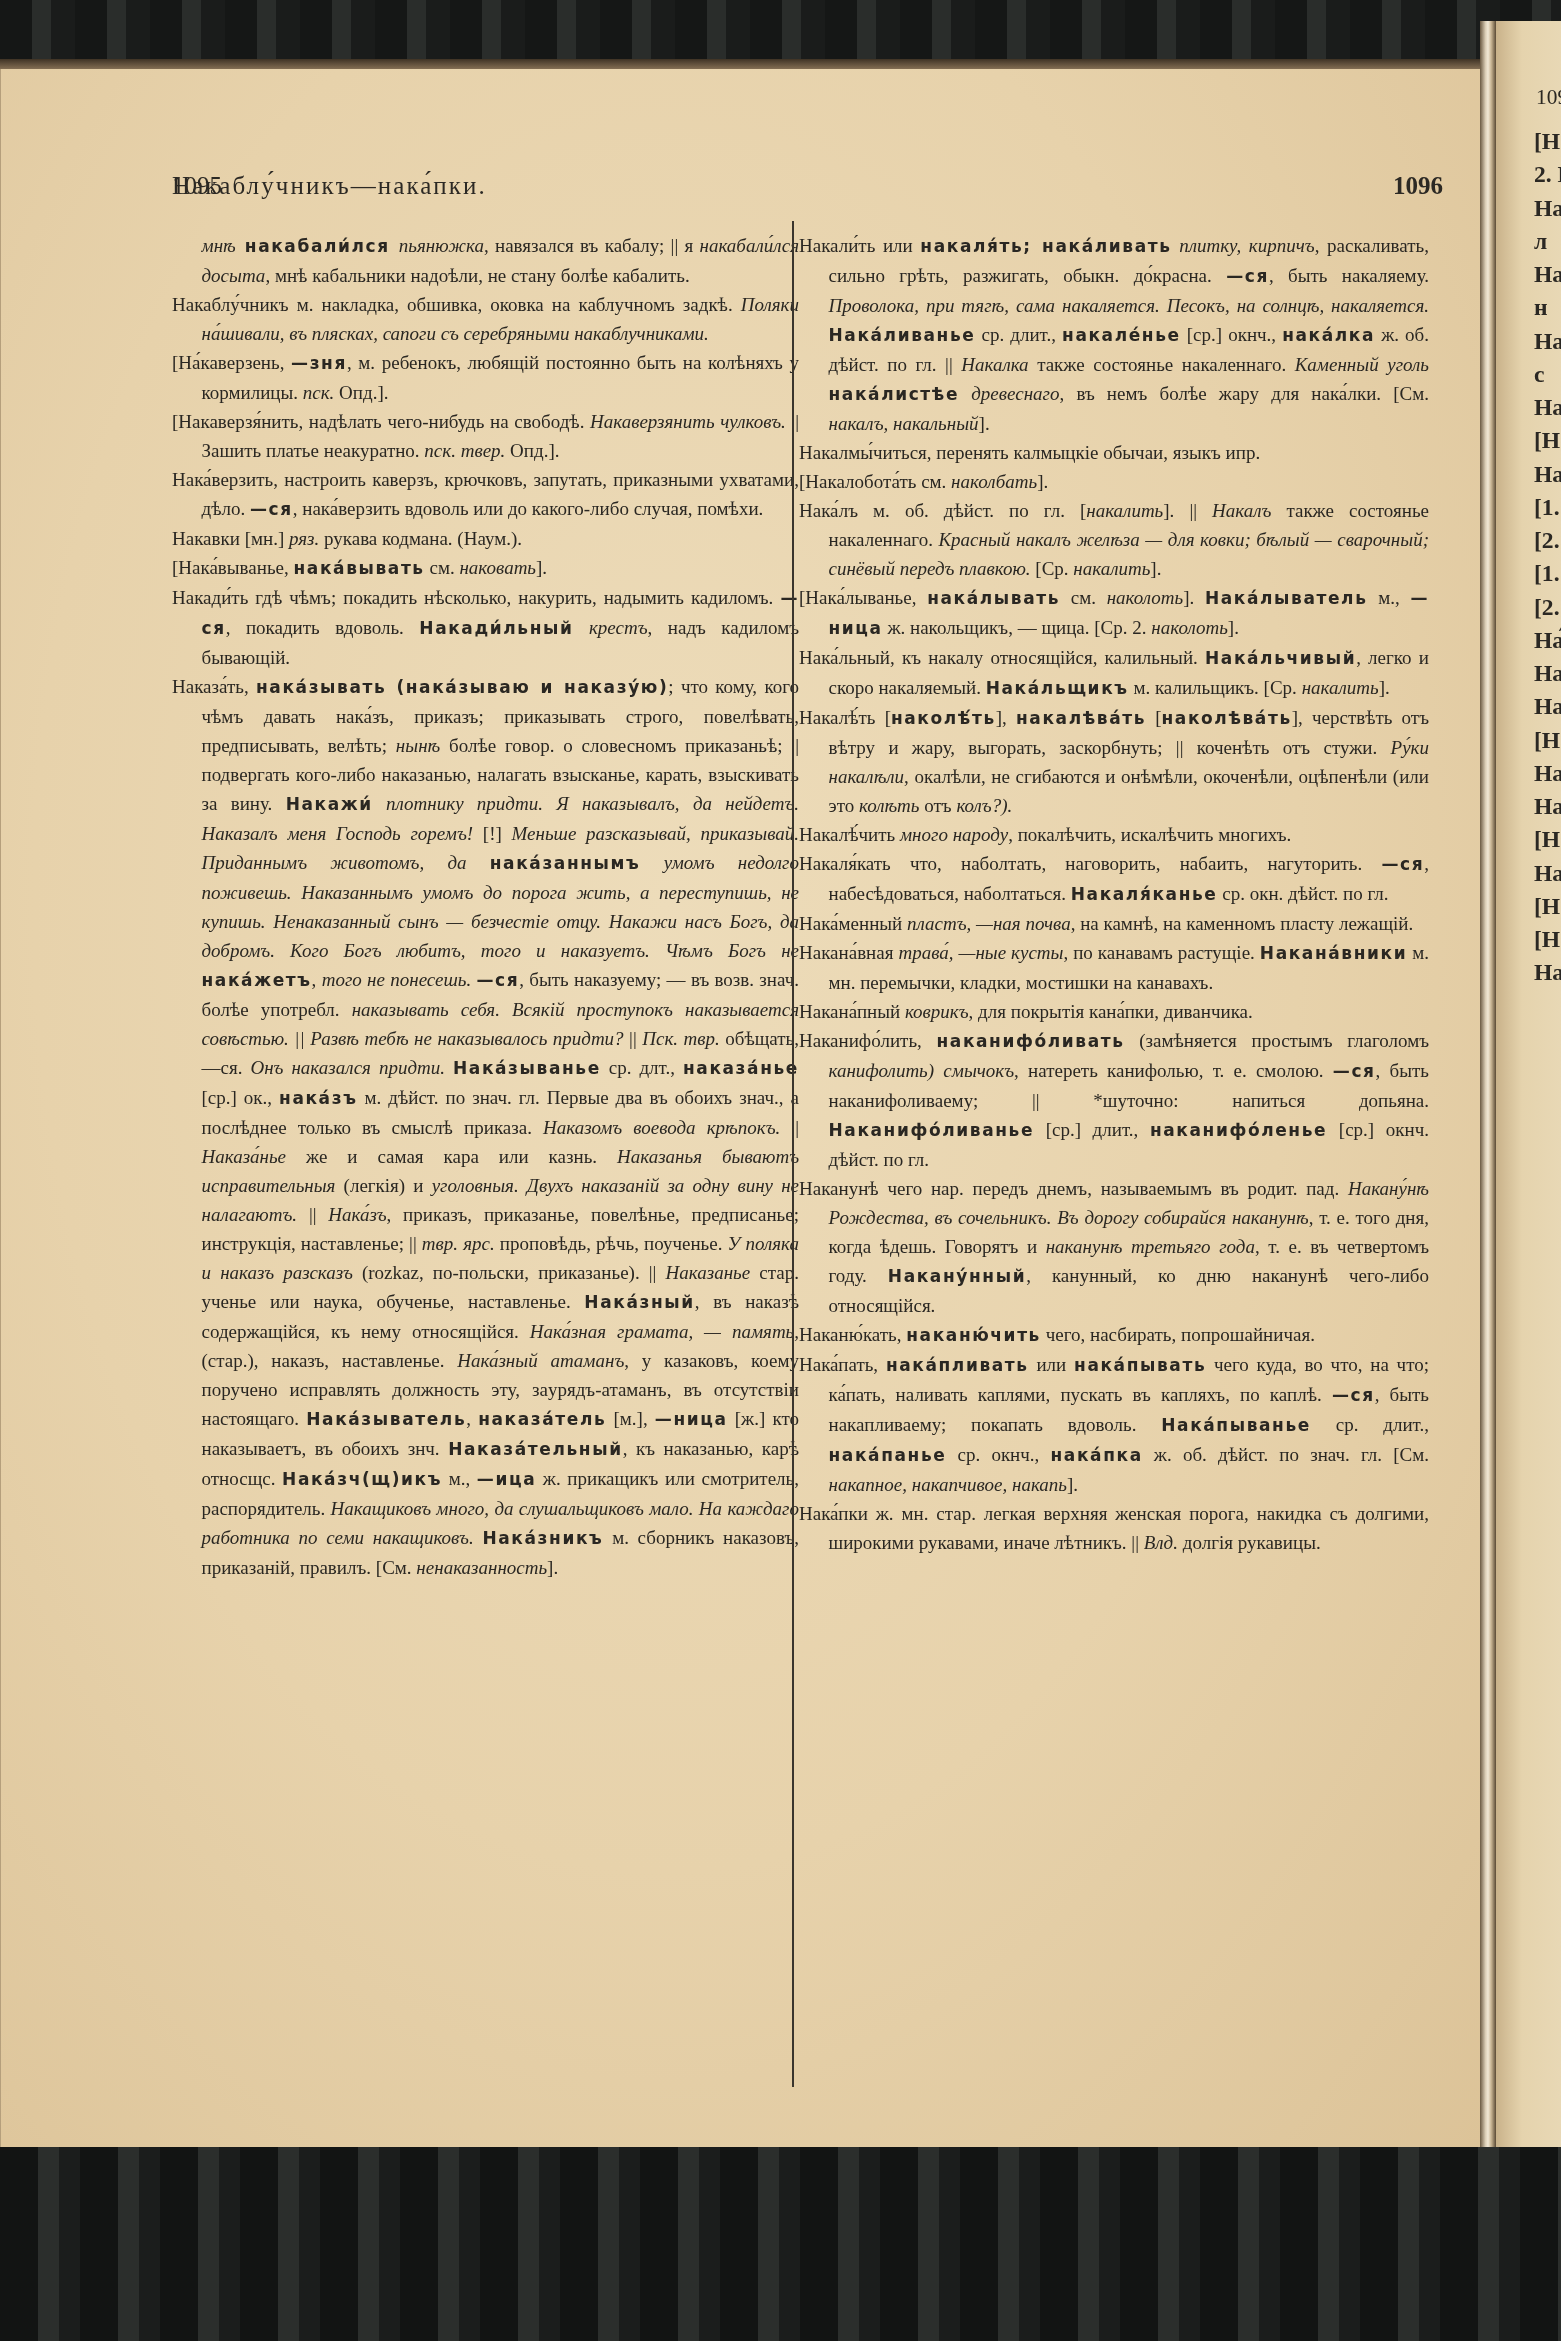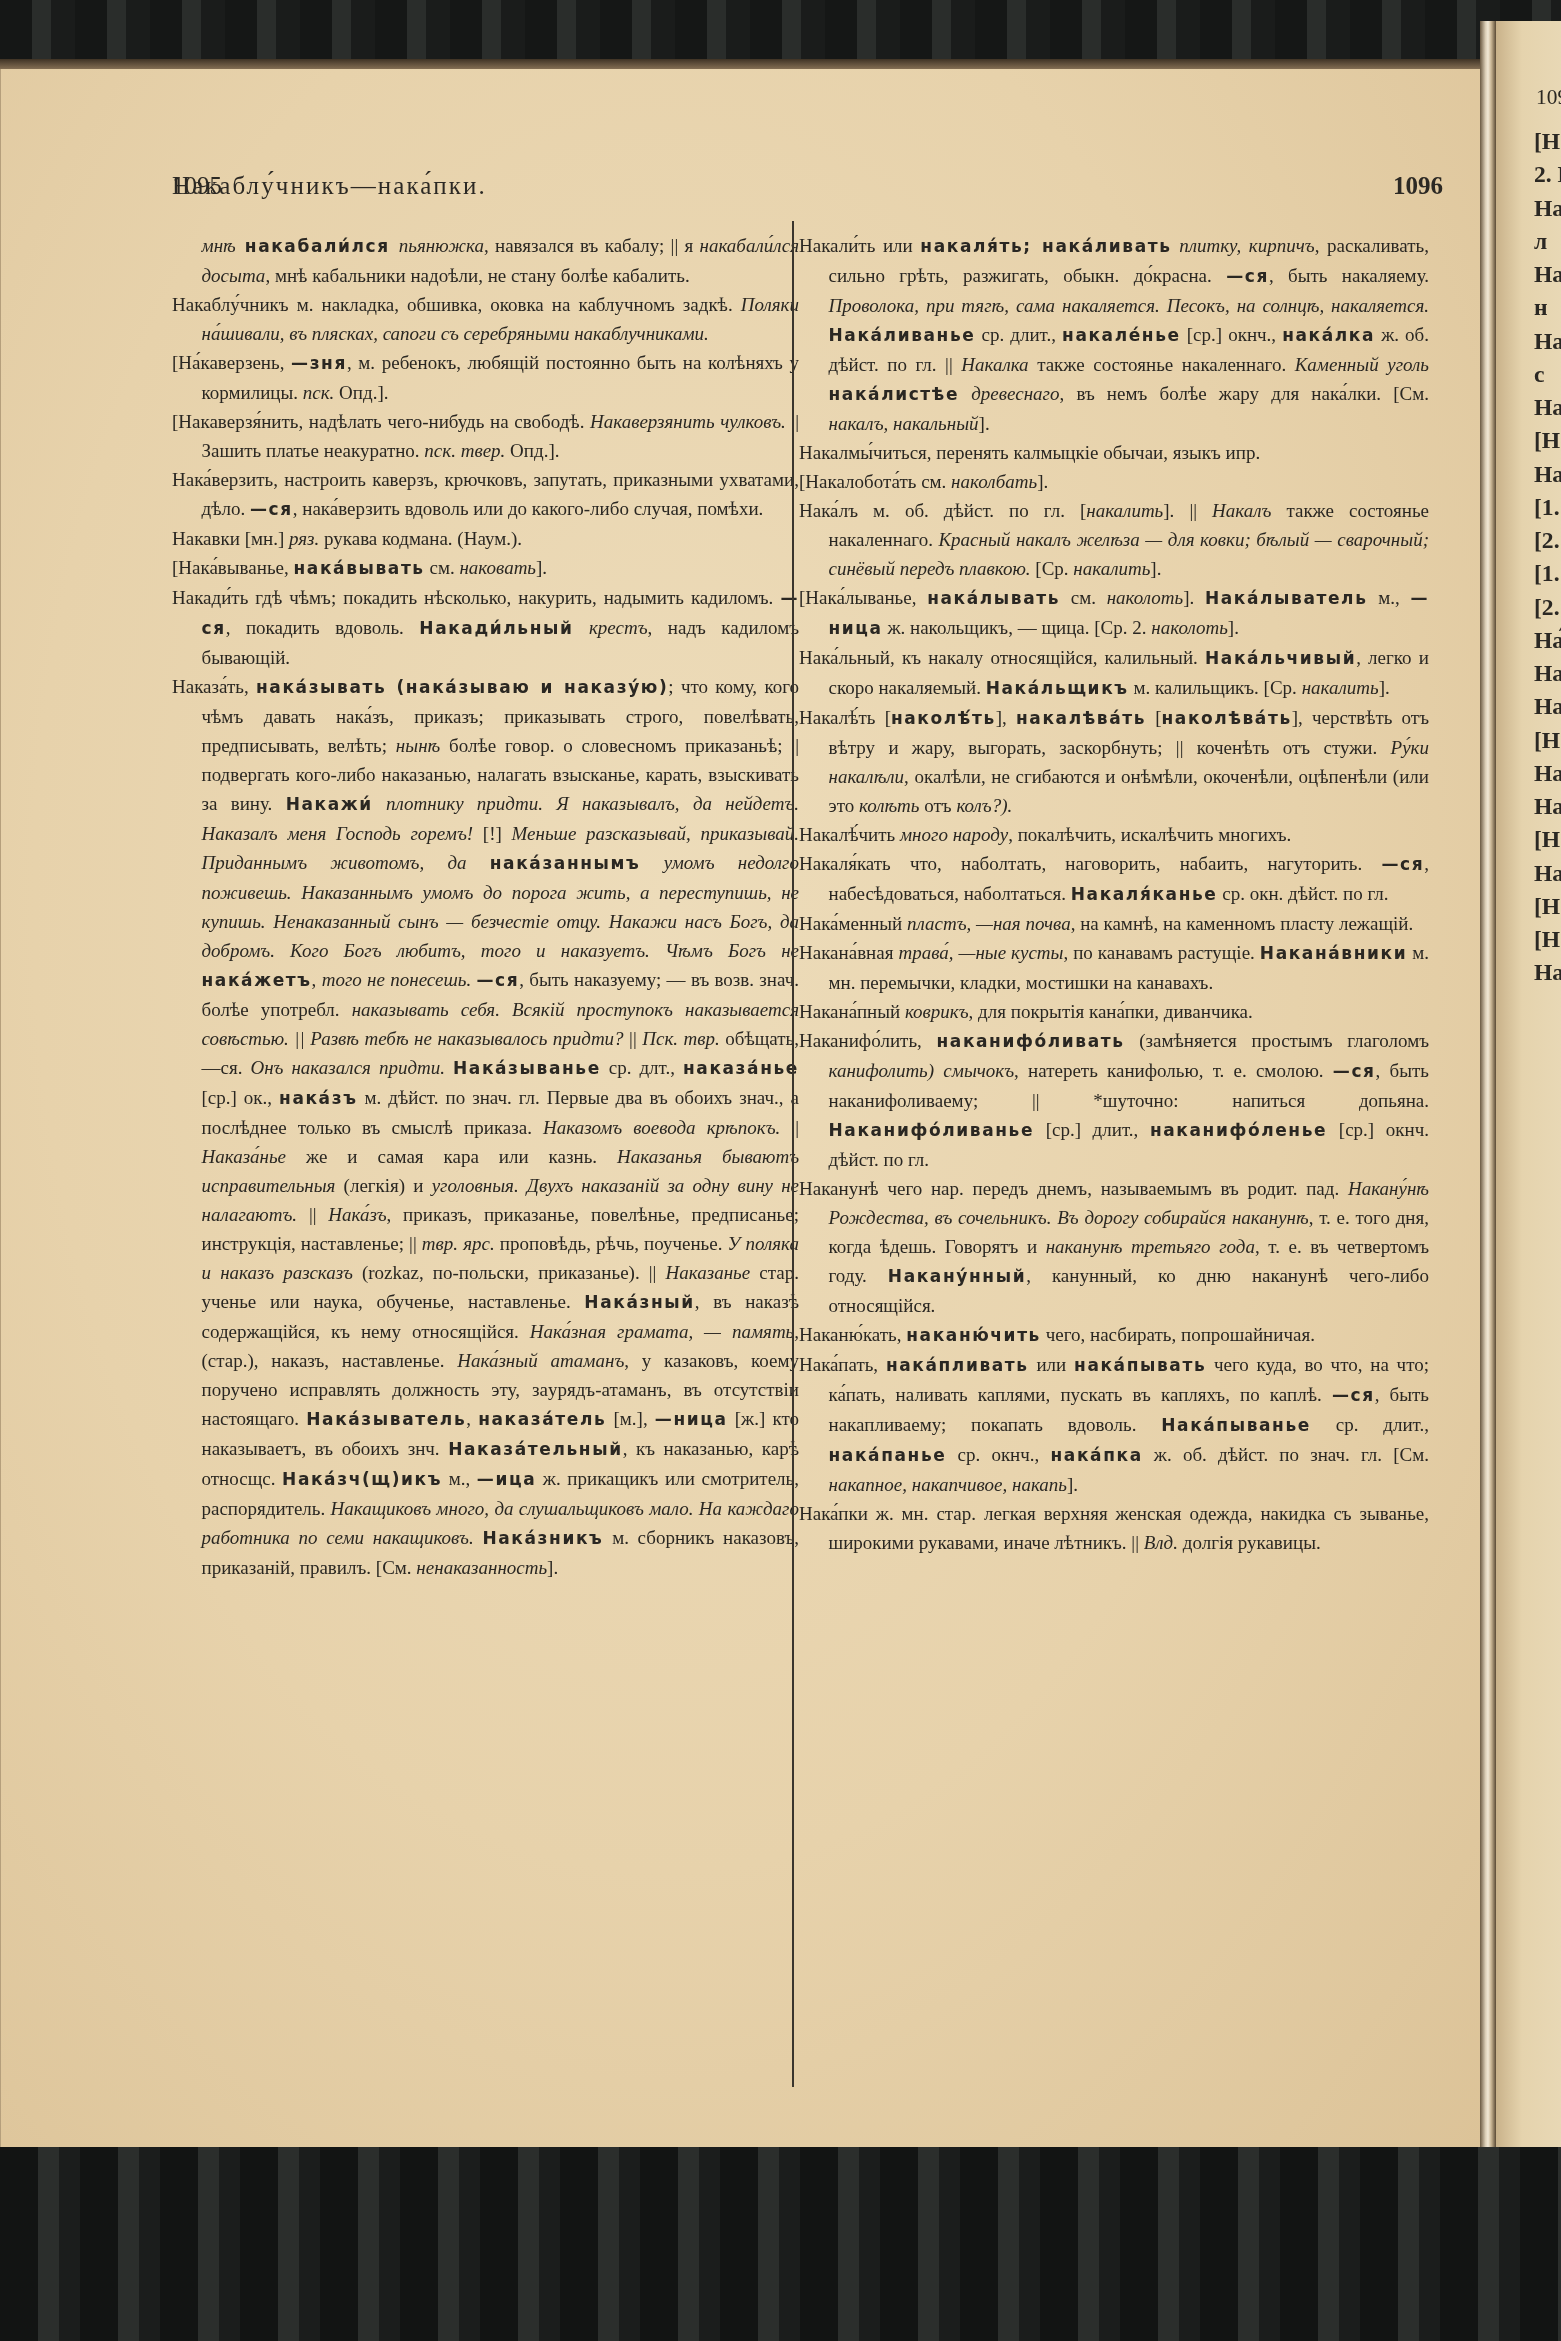--- a/index.html
+++ b/index.html
@@ -102,21 +102,21 @@
     <p class="entry"><span class="hw">Накалѣ́ть</span><span> [</span><span class="b">наколѣ́ть</span><span>], </span><span class="b">накалѣва́ть</span><span> [</span><span class="b">наколѣва́ть</span><span>], черствѣть отъ вѣтру и жару, выгорать, заскорбнуть; || коченѣть отъ стужи. </span><span class="i">Ру́ки накалѣли</span><span>, окалѣли, не сгибаются и онѣмѣли, окоченѣли, оцѣпенѣли (или это </span><span class="i">колѣть</span><span> отъ </span><span class="i">колъ?).</span></p>
     <p class="entry"><span class="hw">Накалѣ́чить</span><span> </span><span class="i">много народу</span><span>, покалѣчить, искалѣчить многихъ.</span></p>
     <p class="entry"><span class="hw">Накаля́кать</span><span> что, наболтать, наговорить, набаить, нагуторить. </span><span class="b">—ся</span><span>, набесѣдоваться, наболтаться. </span><span class="b">Накаля́канье</span><span> ср. окн. дѣйст. по гл.</span></p>
     <p class="entry"><span class="hw">Нака́менный</span><span> </span><span class="i">пластъ, —ная почва</span><span>, на камнѣ, на каменномъ пласту лежащій.</span></p>
     <p class="entry"><span class="hw">Накана́вная</span><span> </span><span class="i">трава́, —ные кусты</span><span>, по канавамъ растущіе. </span><span class="b">Накана́вники</span><span> м. мн. перемычки, кладки, мостишки на канавахъ.</span></p>
     <p class="entry"><span class="hw">Накана́пный</span><span> </span><span class="i">коврикъ</span><span>, для покрытія кана́пки, диванчика.</span></p>
     <p class="entry"><span class="hw">Наканифо́лить</span><span>, </span><span class="b">наканифо́ливать</span><span> (замѣняется простымъ глаголомъ </span><span class="i">канифолить) смычокъ</span><span>, натереть канифолью, т. е. смолою. </span><span class="b">—ся</span><span>, быть наканифоливаему; || *шуточно: напиться допьяна. </span><span class="b">Наканифо́ливанье</span><span> [ср.] длит., </span><span class="b">наканифо́ленье</span><span> [ср.] окнч. дѣйст. по гл.</span></p>
     <p class="entry"><span class="hw">Наканунѣ</span><span> чего нар. передъ днемъ, называемымъ въ родит. пад. </span><span class="i">Накану́нѣ Рождества, въ сочельникъ. Въ дорогу собирайся наканунѣ</span><span>, т. е. того дня, когда ѣдешь. Говорятъ и </span><span class="i">наканунѣ третьяго года</span><span>, т. е. въ четвертомъ году. </span><span class="b">Накану́нный</span><span>, канунный, ко дню наканунѣ чего-либо относящійся.</span></p>
     <p class="entry"><span class="hw">Наканю́кать</span><span>, </span><span class="b">наканю́чить</span><span> чего, насбирать, попрошайничая.</span></p>
     <p class="entry"><span class="hw">Нака́пать</span><span>, </span><span class="b">нака́пливать</span><span> или </span><span class="b">нака́пывать</span><span> чего куда, во что, на что; ка́пать, наливать каплями, пускать въ капляхъ, по каплѣ. </span><span class="b">—ся</span><span>, быть накапливаему; покапать вдоволь. </span><span class="b">Нака́пыванье</span><span> ср. длит., </span><span class="b">нака́панье</span><span> ср. окнч., </span><span class="b">нака́пка</span><span> ж. об. дѣйст. по знач. гл. [См. </span><span class="i">накапное, накапчивое, накапь</span><span>].</span></p>
-    <p class="entry"><span class="hw">Нака́пки</span><span> ж. мн. стар. легкая верхняя женская одежда, накидка съ зыванье, широкими рукавами, иначе лѣтникъ. || </span><span class="i">Влд.</span><span> долгія рукавицы.</span></p>
+    <p class="entry"><span class="hw">Нака́пки</span><span> ж. мн. стар. легкая верхняя женская порога, накидка съ долгими, широкими рукавами, иначе лѣтникъ. || </span><span class="i">Влд.</span><span> долгія рукавицы.</span></p>
   </div>
 
 <div class="gutter"></div>
 <div class="next-page" id="next-page">
   <span class="pnum">1097</span>
 <span class="frag" style="top: 107px;">[Нак</span>
     <span class="frag" style="top: 140px;">2. Н</span>
     <span class="frag" style="top: 174px;">Нака</span>
     <span class="frag" style="top: 207px;">л</span>
     <span class="frag" style="top: 240px;">Нак</span>

